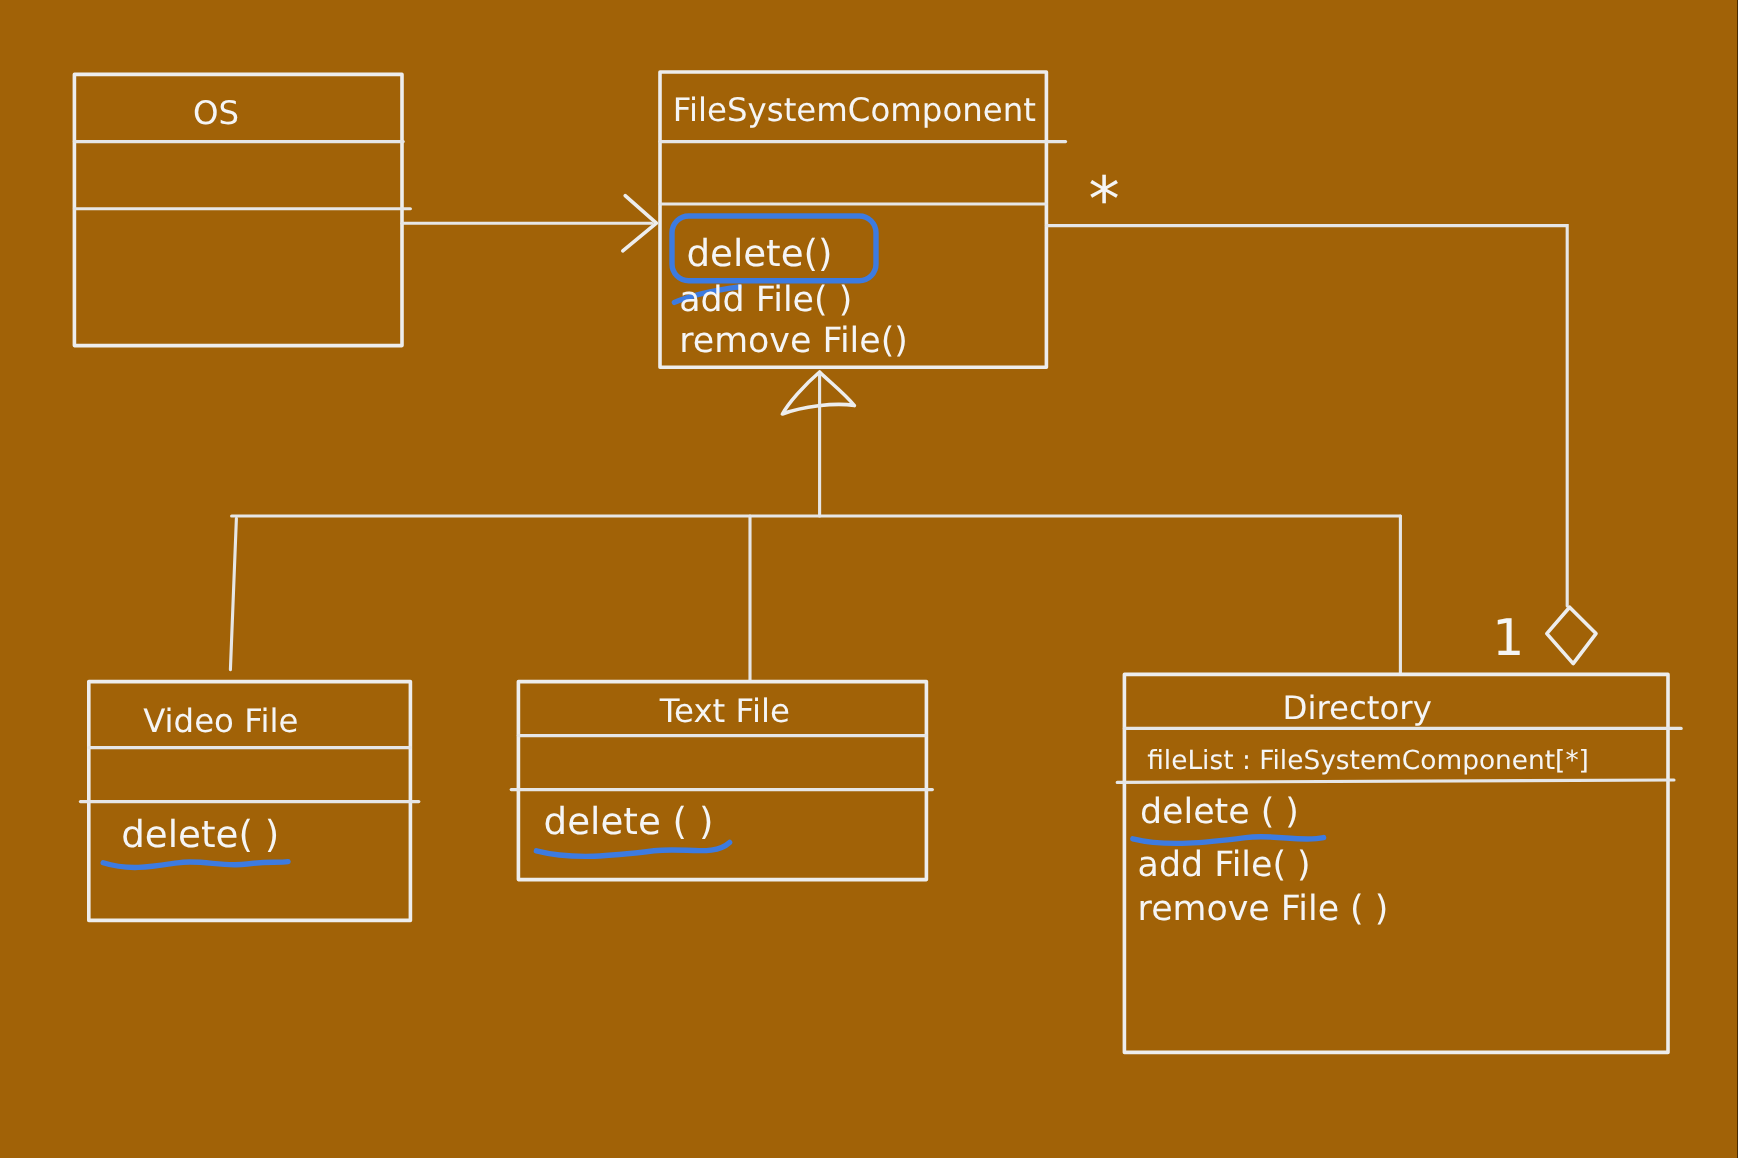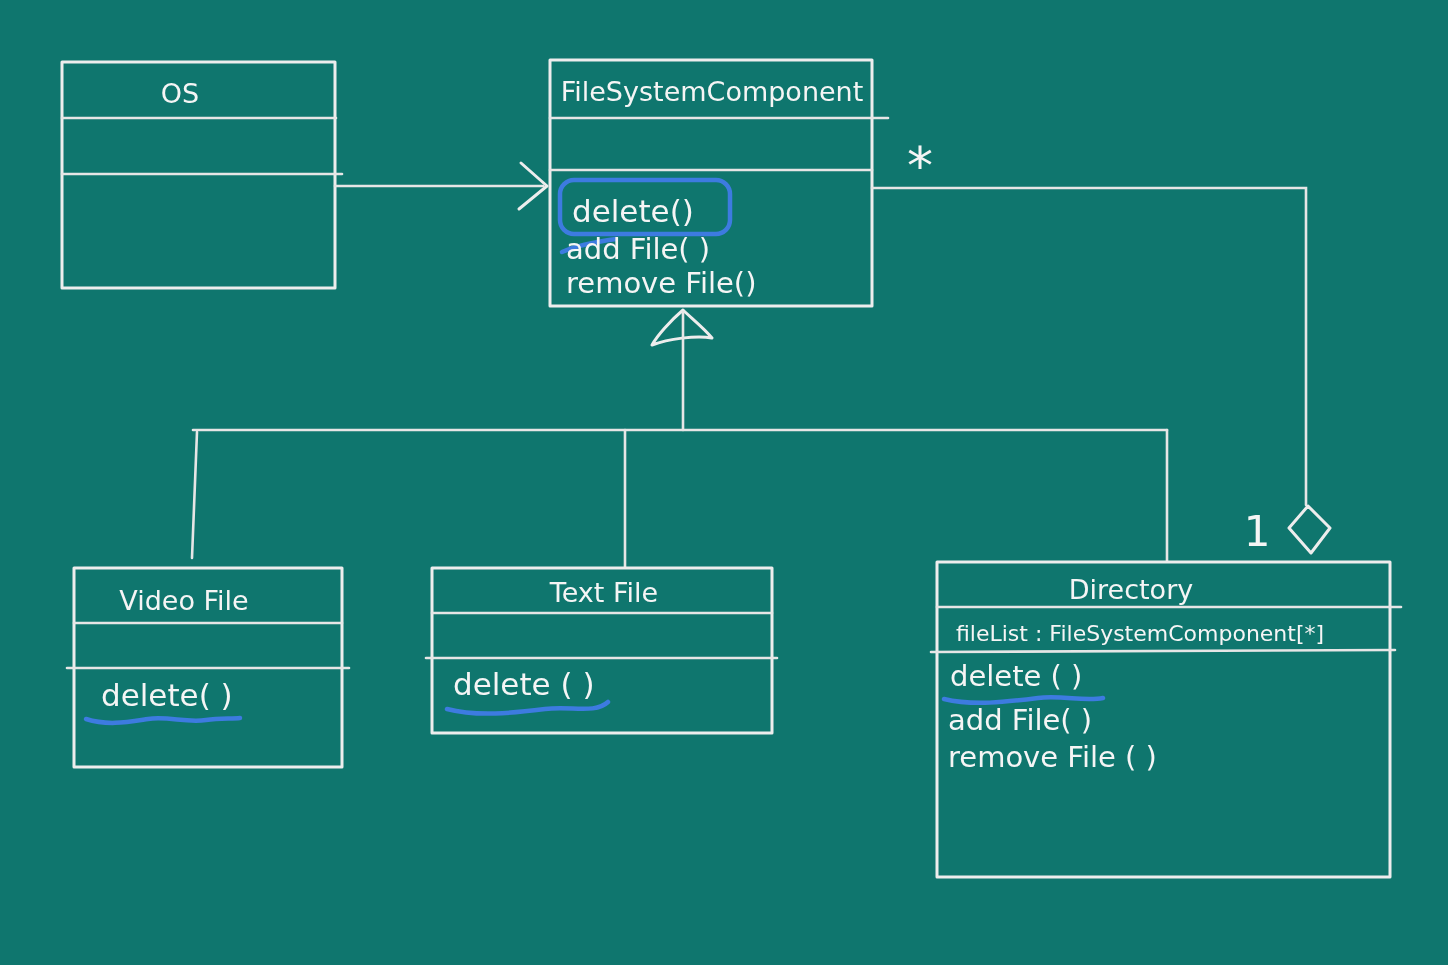--- a/index.html
+++ b/index.html
@@ -4,21 +4,21 @@
 <style>
   html, body {
     margin: 0;
     padding: 0;
     background: #000000;
   }
   .stage {
     position: relative;
     width: 1448px;
     height: 965px;
-    background: #0f766e;
+    background: #a16207;
     overflow: hidden;
   }
   svg { display: block; }
   .ink {
     stroke: #ededed;
     stroke-width: 3;
     fill: none;
     stroke-linecap: round;
     stroke-linejoin: round;
   }

